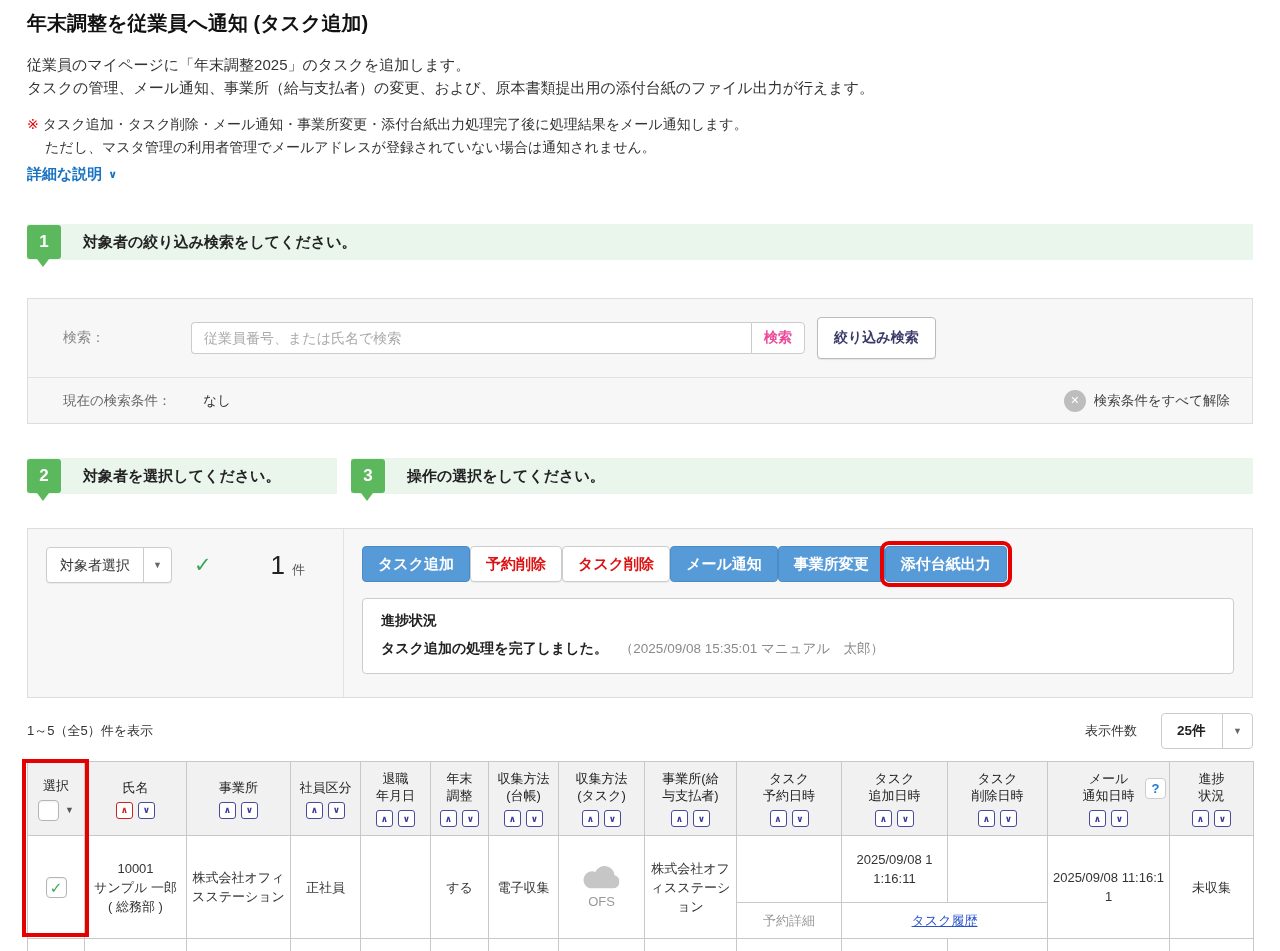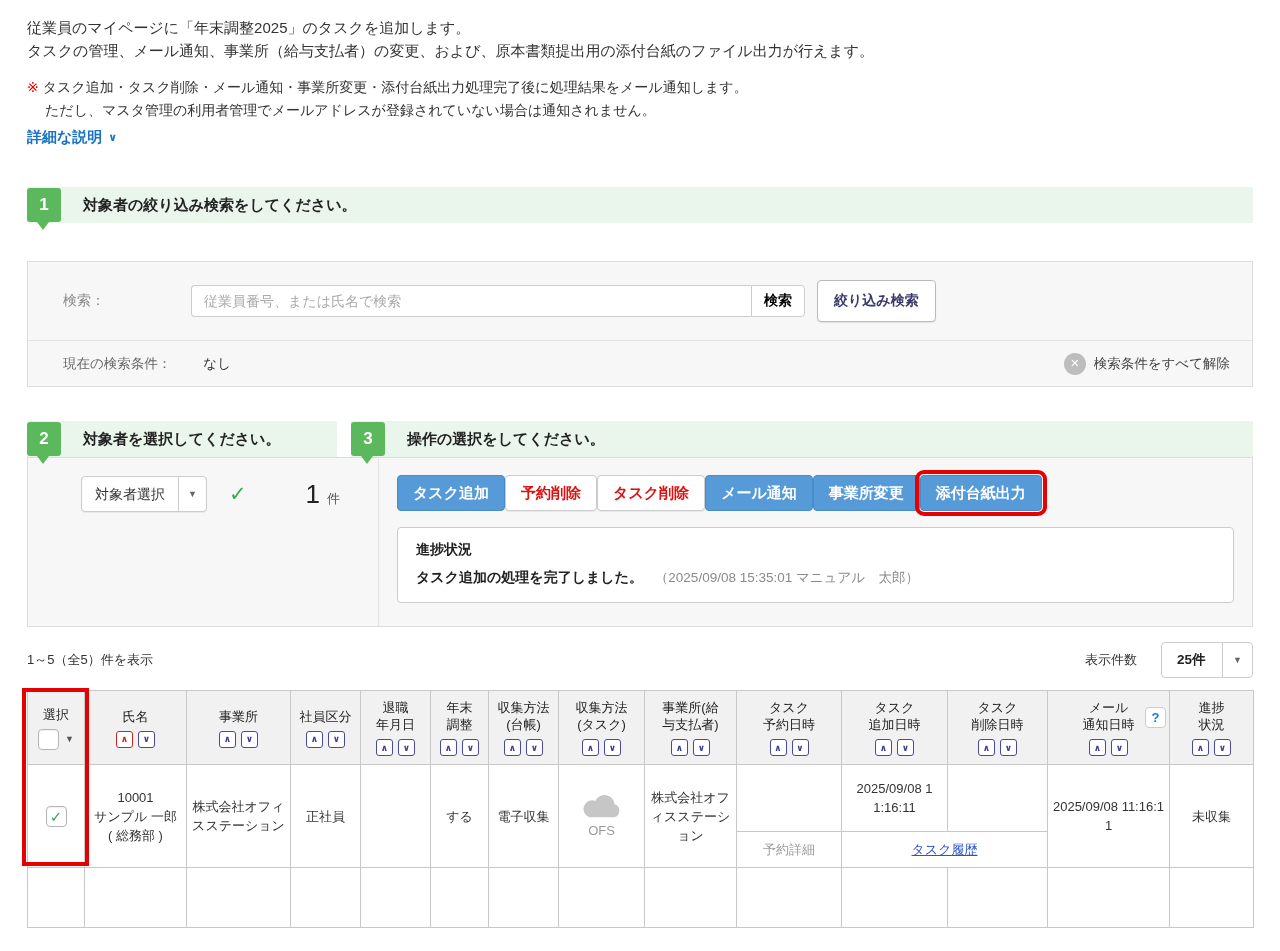--- a/index.html
+++ b/index.html
@@ -31,34 +31,34 @@
   
   .panel { background:#f7f7f7; border:1px solid #ddd; }
   .search-panel { margin-top:38px; }
   .search-row { height:78px; display:flex; align-items:center; }
   .search-label { margin-left:35px; width:128px; font-size:14px; color:#888; }
   .search-group { display:flex; height:32px; }
   .search-input { width:560px; border:1px solid #ccc; border-right:none; border-radius:4px 0 0 4px;
     padding:0 12px; font-size:14px; color:#333; background:#fff; font-family:inherit; }
   .search-input::placeholder { color:#aaa; }
   .btn-search { width:54px; border:1px solid #ccc; border-radius:0 4px 4px 0; background:#fff;
-    color:#000000; font-weight:bold; font-size:14px; cursor:pointer; font-family:Liberation Serif, serif; }
+    color:#ec4899; font-weight:bold; font-size:14px; cursor:pointer; font-family:Liberation Serif, serif; }
   .btn-filter { margin-left:12px; height:42px; padding:0 16px; border:1px solid #bbb; border-radius:4px;
     background:#fff; color:#3a3a6a; font-weight:bold; font-size:14px; cursor:pointer;
     box-shadow:0 1px 1px rgba(0,0,0,.08); font-family:inherit; }
   .criteria-row { border-top:1px solid #e2e2e2; height:46px; display:flex; align-items:center; }
   .criteria-label { margin-left:35px; font-size:13.5px; color:#666; }
   .criteria-value { margin-left:32px; font-size:13.5px; color:#333; }
   .clear-all { margin-left:auto; margin-right:22px; display:flex; align-items:center; gap:8px; cursor:pointer; }
   .clear-circle { width:22px; height:22px; border-radius:50%; background:#bdbdbd; color:#fff;
     font-size:11px; font-weight:bold; display:flex; align-items:center; justify-content:center; }
   .clear-text { font-size:13.5px; color:#444; }
 
   
-  .ops-panel { height:170px; display:flex;padding-left:35px; }
+  .ops-panel { margin-top:34px; height:170px; display:flex; }
   .ops-left { width:316px; flex:none; padding:18px; border-right:1px solid #e3e3e3; display:flex; align-items:flex-start; }
   .ops-left-inner { display:flex; align-items:center; width:100%; height:36px; }
   .select-dd { display:flex; height:36px; background:#fff; border:1px solid #ccc; border-radius:4px;
     box-shadow:0 1px 1px rgba(0,0,0,.06); cursor:pointer; }
   .select-dd .dd-label { padding:0 13px; line-height:34px; font-size:14px; color:#333; }
   .select-dd .dd-arrow { width:28px; border-left:1px solid #ccc; display:flex; align-items:center;
     justify-content:center; font-size:9px; color:#666; }
   .sel-check { margin-left:22px; color:#3aa655; font-size:21px; font-weight:bold; }
   .sel-count { margin-left:auto; padding-right:20px; display:flex; align-items:baseline; }
   .sel-count .num { font-size:26px; color:#222; }
@@ -121,20 +121,21 @@
 
   
   .col-annotation { position:absolute; left:-5px; top:-2px; width:67px; height:178px;
     border:4px solid #e60000; pointer-events:none; z-index:5; }
 </style>
 </head>
 <body>
 
 <div class="content">
 
+  <h1 class="page-title">年末調整を従業員へ通知 (タスク追加)</h1>
 
   <div class="desc">
     <div>従業員のマイページに「年末調整2025」のタスクを追加します。</div>
     <div>タスクの管理、メール通知、事業所（給与支払者）の変更、および、原本書類提出用の添付台紙のファイル出力が行えます。</div>
   </div>
 
   <div class="notes">
     <div><span class="note-marker">※</span><span>タスク追加・タスク削除・メール通知・事業所変更・添付台紙出力処理完了後に処理結果をメール通知します。</span></div>
     <div class="note-line2">ただし、マスタ管理の利用者管理でメールアドレスが登録されていない場合は通知されません。</div>
   </div>

